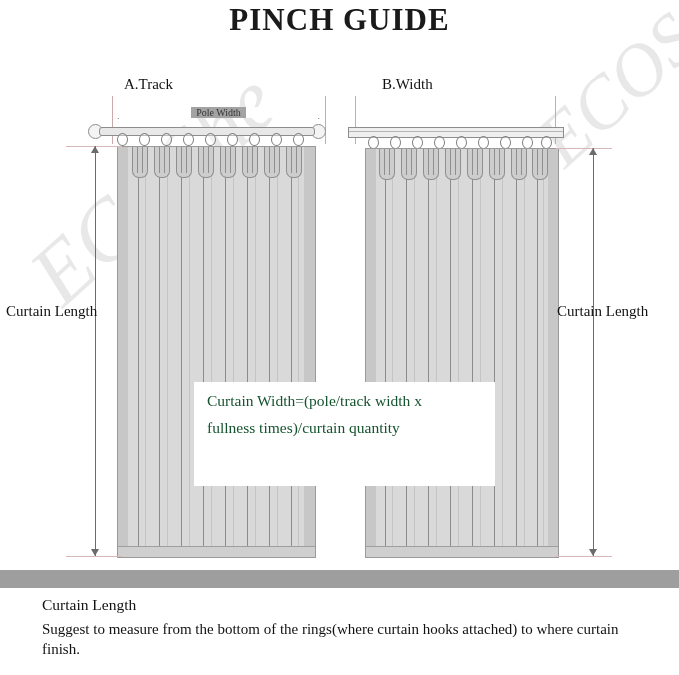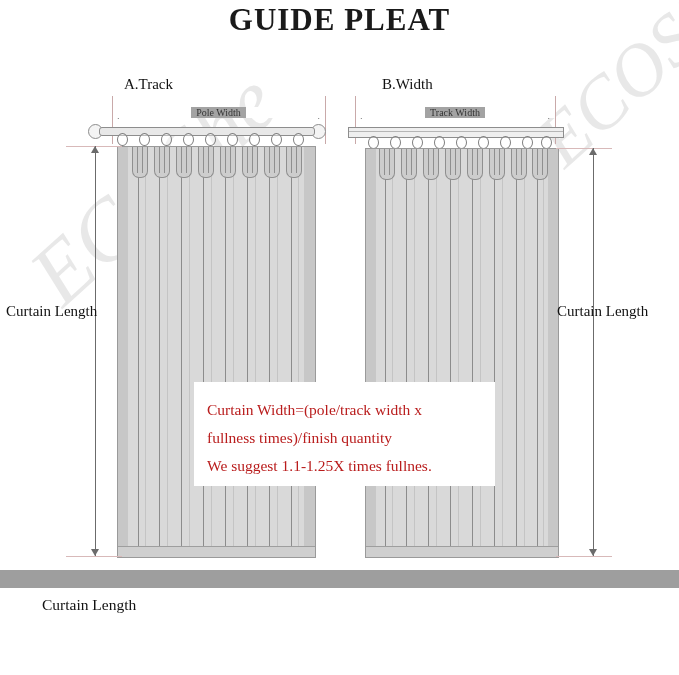--- a/index.html
+++ b/index.html
@@ -220,24 +220,24 @@
     left: 194px;
     top: 382px;
     width: 301px;
     height: 104px;
     background: #ffffff;
     border: 1px solid #ffffff;
     padding: 8px 12px 0 12px;
     box-sizing: border-box;
   }
   .formula p {
-    margin: 10px 0 9px 0;
+    margin: 1px 0 9px 0;
     font-size: 15.5px;
     line-height: 1.15;
-    color: #b91c1c;
+    color: #14532d;
   }
 
   
   .wm {
     position: absolute;
     font-family: "Liberation Serif", serif;
     color: rgba(150,150,150,0.22);
     font-style: italic;
     pointer-events: none;
     user-select: none;
@@ -283,21 +283,21 @@
     line-height: 1.35;
     margin: 0;
     color: #111;
   }
 </style>
 </head>
 <body>
 
 <div class="stage">
 
-  <div class="title">GUIDE PLEAT</div>
+  <div class="title">PINCH GUIDE</div>
 
   <div class="wm" id="wm1">ECOShe</div>
   <div class="wm" id="wm2">ECOSie</div>
 
   <div class="panel-caption" id="cap-pole">A.Track</div>
 
   <div class="dim-row" style="left:112px; top:108px; width:213px;">
     <div class="dim-line"></div>
     <div class="arrow-l"></div>
     <div class="arrow-r"></div>
@@ -371,26 +371,20 @@
     <div class="pinch" style="left:168px;">
         <i style="left:4px;"></i>
         <i style="left:9px;"></i>
       </div>
 
     <div class="hem"></div>
   </div>
 
   <div class="panel-caption" id="cap-track">B.Width</div>
 
-  <div class="dim-row" style="left:355px; top:108px; width:200px;">
-    <div class="dim-line"></div>
-    <div class="arrow-l"></div>
-    <div class="arrow-r"></div>
-    <div class="dim-label"><span>Track Width</span></div>
-  </div>
   <div class="tick-v" style="left:355px; top:96px; height:48px;"></div>
   <div class="tick-v" style="left:555px; top:96px; height:48px;"></div>
 
   <div class="track-bar" style="left:348px; top:127px; width:214px;"></div>
 
   <div class="ring" style="left:368px; top:136px;"></div>
   <div class="ring" style="left:390px; top:136px;"></div>
   <div class="ring" style="left:412px; top:136px;"></div>
   <div class="ring" style="left:434px; top:136px;"></div>
   <div class="ring" style="left:456px; top:136px;"></div>
@@ -468,22 +462,22 @@
   <div class="hguide" style="left:556px; top:556px; width:56px;"></div>
   <div class="vdim" style="left:586px; top:148px; height:408px;">
     <div class="vline"></div>
     <div class="varr-t"></div>
     <div class="varr-b"></div>
   </div>
   <div class="len-label" id="len-right">Curtain Length</div>
 
   <div class="formula">
     <p>Curtain Width=(pole/track width x</p>
-    <p>fullness times)/finish quantity</p>
-    <p>We suggest 1.1-1.25X times fullnes.</p>
+    <p>fullness times)/curtain quantity</p>
   </div>
 
   <div class="footer-bar"></div>
   <div class="footer">
     <p class="f-title">Curtain Length</p>
+    <p class="f-text">Suggest to measure from the bottom of the rings(where curtain hooks attached) to where curtain finish.</p>
   </div>
 
 </div>
 
 </body></html>

